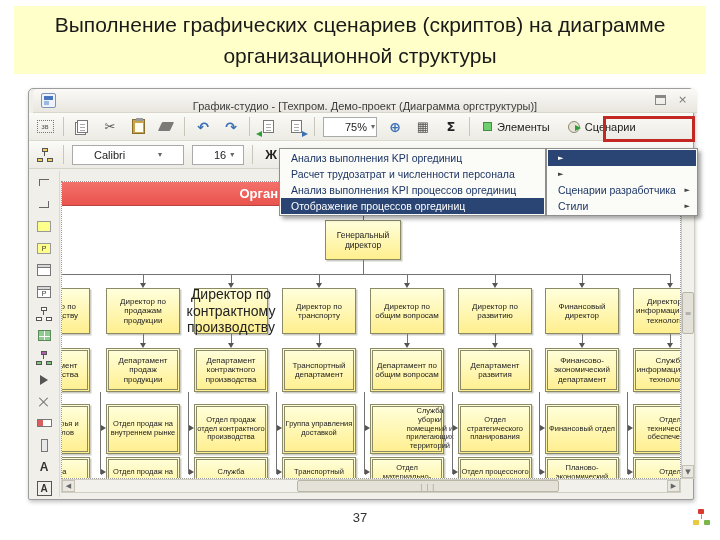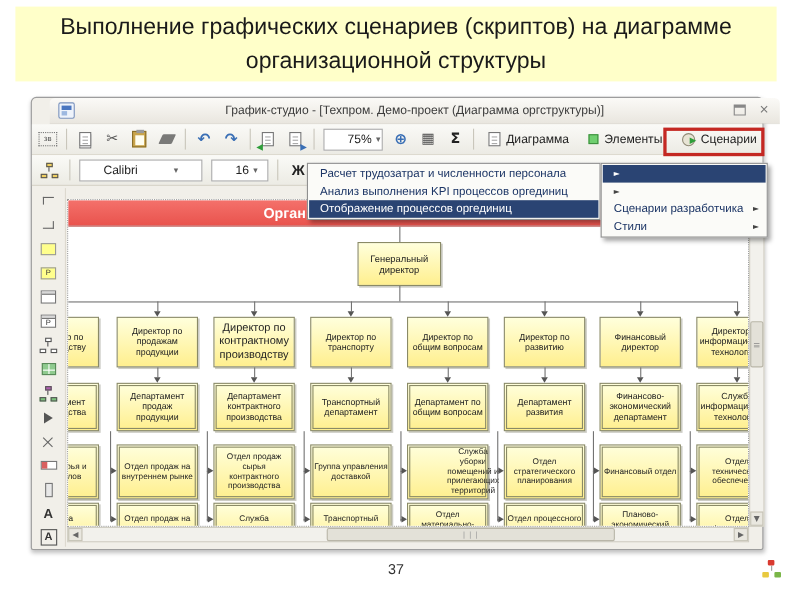--- a/index.html
+++ b/index.html
@@ -19,23 +19,23 @@
   .logo-ic .r { left:5px; top:0; background:#d93a30; }
   .logo-ic .y { left:0; bottom:1px; background:#e8c93f; }
   .logo-ic .g { right:0; bottom:1px; background:#7ab648; }
   .logo-ic .ln { left:8px; top:5px; width:1px; height:5px; background:#999; }
   .logo-text { font-size:15px; font-weight:bold; font-style:italic; color:#2e9a99; }
 
   
   .window { position:absolute; left:28px; top:88px; width:666px; height:412px;
     background:#f1efe9; border:1px solid #9d9d9d; border-radius:5px 5px 2px 2px;
     box-shadow:1px 2px 4px rgba(0,0,0,.25); }
-  .titlebar { position:absolute; left:16px; top:0; width:100%; height:24px;
+  .titlebar { position:absolute; left:4px; top:0; width:100%; height:24px;
     background:linear-gradient(#fbfaf7,#e9e6df); border-bottom:1px solid #d8d5cc;
-    border-radius:5px 5px 0 0; display:flex; align-items:center; }
+    border-radius:5px 5px 0 0; display:flex; align-items:flex-end; }
   .app-icon { position:absolute; left:8px; top:4px; width:15px; height:15px;
     background:#eef3fb; border:1px solid #7b93bd; border-radius:2px; }
   .app-icon i { position:absolute; left:2px; top:2px; right:2px; height:4px; background:#4a76c0; }
   .app-icon u { position:absolute; left:2px; bottom:2px; width:5px; height:4px; background:#9db8e0; }
   .win-title { flex:1; text-align:center; font-size:11px; color:#3c3c3c; }
   .win-btns { position:absolute; right:8px; top:5px; display:flex; gap:10px; }
   .wb { width:13px; height:13px; color:#777; font-size:11px; line-height:12px; text-align:center; }
   .wb.restore { border:1px solid #888; border-top:3px solid #888; width:11px; height:10px; margin-top:1px; }
 
   
@@ -221,26 +221,20 @@
       <span class="sep"></span>
       <span class="combo zoom-combo">
         <span>75%</span>
         <span class="dd glyph">▾</span>
       </span>
       <span class="tbi glyph blue">⊕</span>
       <span class="tbi glyph">▦</span>
       <span class="tbi glyph" style="font-weight:bold;color:#222">Σ</span>
       <span class="sep"></span>
       <span class="tb-btn">
-        <span class="pg">
-            <span class="lines"></span>
-          </span>
-        <span>Диаграмма</span>
-      </span>
-      <span class="tb-btn">
         <span class="elem-ic"></span>
         <span>Элементы</span>
       </span>
       <span class="tb-btn">
         <span class="scen-ic">
             <i></i>
           </span>
         <span>Сценарии</span>
       </span>
     </div>
@@ -342,37 +336,37 @@
       <div class="red-header">
         <span>Орган</span>
       </div>
       <div id="chart">
           <div class="org-box" style="left: 263px; top: 38px; width: 76px; height: 40px; font-size: 8.5px;">Генеральный директор</div>
           <div class="conn" style="left: 301px; top: 24px; width: 1px; height: 14px;"></div>
           <div class="conn" style="left: 301px; top: 78px; width: 1px; height: 14px;"></div>
           <div class="conn" style="left: 0px; top: 92px; width: 608px; height: 1px;"></div>
           <div class="org-box" style="left: -46px; top: 106px; width: 74px; height: 46px; font-size: 8px;">Директор по производству</div>
           <div class="org-box" style="left: 44px; top: 106px; width: 74px; height: 46px; font-size: 8px;">Директор по продажам продукции</div>
-          <div class="org-box" style="left: 132px; top: 106px; width: 74px; height: 46px; font-size: 10px;">Директор по контрактному производству</div>
+          <div class="org-box" style="left: 132px; top: 106px; width: 74px; height: 46px; font-size: 14px;">Директор по контрактному производству</div>
           <div class="org-box" style="left: 220px; top: 106px; width: 74px; height: 46px; font-size: 8px;">Директор по транспорту</div>
           <div class="org-box" style="left: 308px; top: 106px; width: 74px; height: 46px; font-size: 8px;">Директор по общим вопросам</div>
           <div class="org-box" style="left: 396px; top: 106px; width: 74px; height: 46px; font-size: 8px;">Директор по развитию</div>
           <div class="org-box" style="left: 483px; top: 106px; width: 74px; height: 46px; font-size: 8px;">Финансовый директор</div>
           <div class="org-box" style="left: 571px; top: 106px; width: 74px; height: 46px; font-size: 8px;">Директор по информационным технологиям</div>
           <div class="org-box db" style="left: -46px; top: 166px; width: 74px; height: 44px; font-size: 8px;">Департамент производства</div>
           <div class="org-box db" style="left: 44px; top: 166px; width: 74px; height: 44px; font-size: 8px;">Департамент продаж продукции</div>
           <div class="org-box db" style="left: 132px; top: 166px; width: 74px; height: 44px; font-size: 8px;">Департамент контрактного производства</div>
           <div class="org-box db" style="left: 220px; top: 166px; width: 74px; height: 44px; font-size: 8px;">Транспортный департамент</div>
           <div class="org-box db" style="left: 308px; top: 166px; width: 74px; height: 44px; font-size: 8px;">Департамент по общим вопросам</div>
           <div class="org-box db" style="left: 396px; top: 166px; width: 74px; height: 44px; font-size: 8px;">Департамент развития</div>
           <div class="org-box db" style="left: 483px; top: 166px; width: 74px; height: 44px; font-size: 8px;">Финансово-экономический департамент</div>
           <div class="org-box db" style="left: 571px; top: 166px; width: 74px; height: 44px; font-size: 8px;">Служба информационных технологий</div>
           <div class="org-box db" style="left: -46px; top: 222px; width: 74px; height: 50px; font-size: 7.5px;">Склад сырья и материалов</div>
           <div class="org-box db" style="left: 44px; top: 222px; width: 74px; height: 50px; font-size: 7.5px;">Отдел продаж на внутреннем рынке</div>
-          <div class="org-box db" style="left: 132px; top: 222px; width: 74px; height: 50px; font-size: 7.5px;">Отдел продаж сырья контрактного производства</div>
+          <div class="org-box db" style="left: 132px; top: 222px; width: 74px; height: 50px; font-size: 7.5px;">Отдел продаж отдел контрактного производства</div>
           <div class="org-box db" style="left: 220px; top: 222px; width: 74px; height: 50px; font-size: 7.5px;">Группа управления доставкой</div>
           <div class="org-box db" style="left: 308px; top: 222px; width: 74px; height: 50px; font-size: 7.5px; padding-left: 48px;">Служба уборки помещений и прилегающих территорий</div>
           <div class="org-box db" style="left: 396px; top: 222px; width: 74px; height: 50px; font-size: 7.5px;">Отдел стратегического планирования</div>
           <div class="org-box db" style="left: 483px; top: 222px; width: 74px; height: 50px; font-size: 7.5px;">Финансовый отдел</div>
           <div class="org-box db" style="left: 571px; top: 222px; width: 74px; height: 50px; font-size: 7.5px;">Отдел технического обеспечения</div>
           <div class="org-box db" style="left: -46px; top: 275px; width: 74px; height: 40px; font-size: 7.5px;">Служба управления</div>
           <div class="org-box db" style="left: 44px; top: 275px; width: 74px; height: 40px; font-size: 7.5px;">Отдел продаж на внешнем рынке</div>
           <div class="org-box db" style="left: 132px; top: 275px; width: 74px; height: 40px; font-size: 7.5px;">Служба маркетинга</div>
           <div class="org-box db" style="left: 220px; top: 275px; width: 74px; height: 40px; font-size: 7.5px;">Транспортный отдел</div>
           <div class="org-box db" style="left: 308px; top: 275px; width: 74px; height: 40px; font-size: 7.5px;">Отдел материально-технического</div>
@@ -451,20 +445,23 @@
       <span class="btn down glyph">▼</span>
     </div>
     <div class="hscroll">
       <span class="btn left glyph">◀</span>
       <span class="thumb">| | |</span>
       <span class="btn right glyph">▶</span>
     </div>
 
     <div class="menu submenu">
       <div class="menu-item">
+          <span>Анализ выполнения KPI оргединиц</span>
+        </div>
+      <div class="menu-item">
           <span>Расчет трудозатрат и численности персонала</span>
         </div>
       <div class="menu-item">
           <span>Анализ выполнения KPI процессов оргединиц</span>
         </div>
       <div class="menu-item sel">
           <span>Отображение процессов оргединиц</span>
         </div>
     </div>
 

